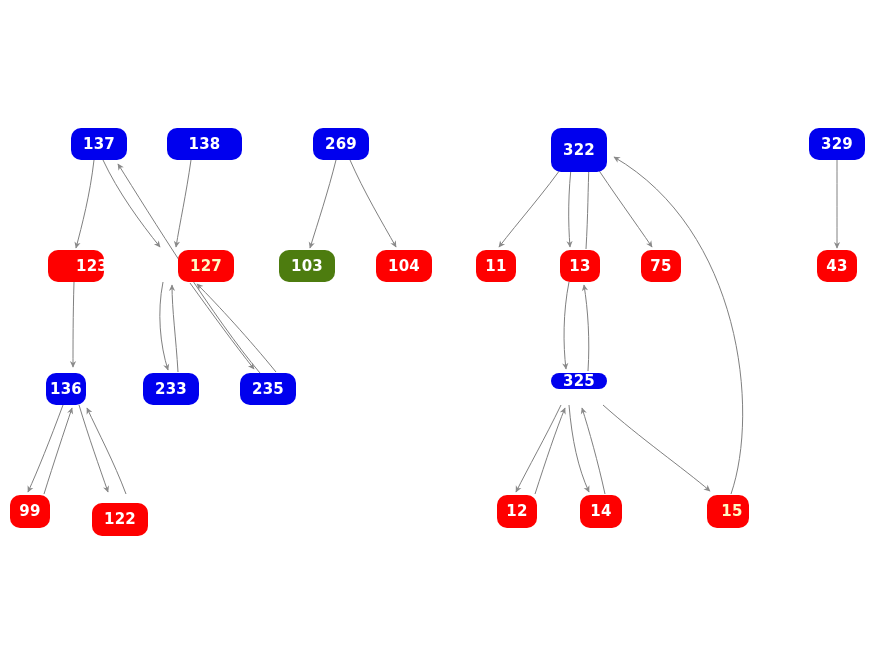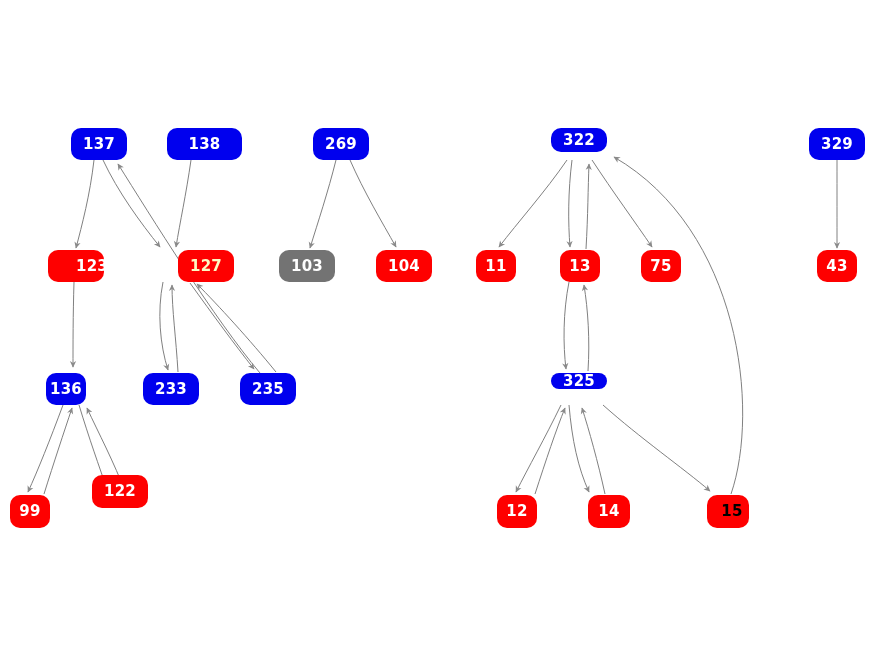--- a/index.html
+++ b/index.html
@@ -85,33 +85,33 @@
   <div id="nodes">
       <div class="node" style="left: 71px; top: 128px; width: 56px; height: 32px; background: rgb(0, 0, 238); color: rgb(255, 255, 255);">
         <span class="node-label">137</span>
       </div>
       <div class="node" style="left: 167px; top: 128px; width: 75px; height: 32px; background: rgb(0, 0, 238); color: rgb(255, 255, 255);">
         <span class="node-label">138</span>
       </div>
       <div class="node" style="left: 313px; top: 128px; width: 56px; height: 32px; background: rgb(0, 0, 238); color: rgb(255, 255, 255);">
         <span class="node-label">269</span>
       </div>
-      <div class="node" style="left: 551px; top: 128px; width: 56px; height: 24px; background: rgb(0, 0, 238); color: rgb(255, 255, 255);">
+      <div class="node" style="left: 551px; top: 128px; width: 56px; height: 44px; background: rgb(0, 0, 238); color: rgb(255, 255, 255);">
         <span class="node-label">322</span>
       </div>
       <div class="node" style="left: 809px; top: 128px; width: 56px; height: 32px; background: rgb(0, 0, 238); color: rgb(255, 255, 255);">
         <span class="node-label">329</span>
       </div>
       <div class="node" style="left: 48px; top: 250px; width: 56px; height: 32px; background: rgb(254, 0, 0); color: rgb(255, 255, 255); padding-left: 32px;">
         <span class="node-label">123</span>
       </div>
       <div class="node" style="left: 154px; top: 250px; width: 56px; height: 32px; background: rgb(254, 0, 0); color: #fef9c3; margin-left: 24px;">
         <span class="node-label">127</span>
       </div>
-      <div class="node" style="left: 279px; top: 250px; width: 56px; height: 32px; background: #737373; color: rgb(255, 255, 255);">
+      <div class="node" style="left: 279px; top: 250px; width: 56px; height: 32px; background: #4d7c0f; color: rgb(255, 255, 255);">
         <span class="node-label">103</span>
       </div>
       <div class="node" style="left: 376px; top: 250px; width: 56px; height: 32px; background: rgb(254, 0, 0); color: rgb(255, 255, 255);">
         <span class="node-label">104</span>
       </div>
       <div class="node" style="left: 476px; top: 250px; width: 40px; height: 32px; background: rgb(254, 0, 0); color: rgb(255, 255, 255);">
         <span class="node-label">11</span>
       </div>
       <div class="node" style="left: 560px; top: 250px; width: 40px; height: 32px; background: rgb(254, 0, 0); color: rgb(255, 255, 255);">
         <span class="node-label">13</span>
@@ -130,26 +130,26 @@
       </div>
       <div class="node" style="left: 240px; top: 373px; width: 56px; height: 32px; background: rgb(0, 0, 238); color: rgb(255, 255, 255);">
         <span class="node-label">235</span>
       </div>
       <div class="node" style="left: 551px; top: 373px; width: 56px; height: 16px; background: rgb(0, 0, 238); color: rgb(255, 255, 255);">
         <span class="node-label">325</span>
       </div>
       <div class="node" style="left: 10px; top: 495px; width: 40px; height: 33px; background: rgb(254, 0, 0); color: rgb(255, 255, 255); align-items: center;">
         <span class="node-label">99</span>
       </div>
-      <div class="node" style="left: 92px; top: 475px; width: 56px; height: 33px; background: rgb(254, 0, 0); color: rgb(255, 255, 255);">
+      <div class="node" style="left: 92px; top: 503px; width: 56px; height: 33px; background: rgb(254, 0, 0); color: rgb(255, 255, 255);">
         <span class="node-label">122</span>
       </div>
       <div class="node" style="left: 497px; top: 495px; width: 40px; height: 33px; background: rgb(254, 0, 0); color: rgb(255, 255, 255);">
         <span class="node-label">12</span>
       </div>
-      <div class="node" style="left: 580px; top: 495px; width: 42px; height: 33px; background: rgb(254, 0, 0); color: rgb(255, 255, 255); margin-left: 8px;">
+      <div class="node" style="left: 580px; top: 495px; width: 42px; height: 33px; background: rgb(254, 0, 0); color: rgb(255, 255, 255);">
         <span class="node-label">14</span>
       </div>
-      <div class="node" style="left: 707px; top: 495px; width: 42px; height: 33px; background: rgb(254, 0, 0); color: #000000; padding-left: 8px;">
+      <div class="node" style="left: 707px; top: 495px; width: 42px; height: 33px; background: rgb(254, 0, 0); color: #fef9c3; padding-left: 8px;">
         <span class="node-label">15</span>
       </div>
     </div>
 </div>
 
 </body></html>

